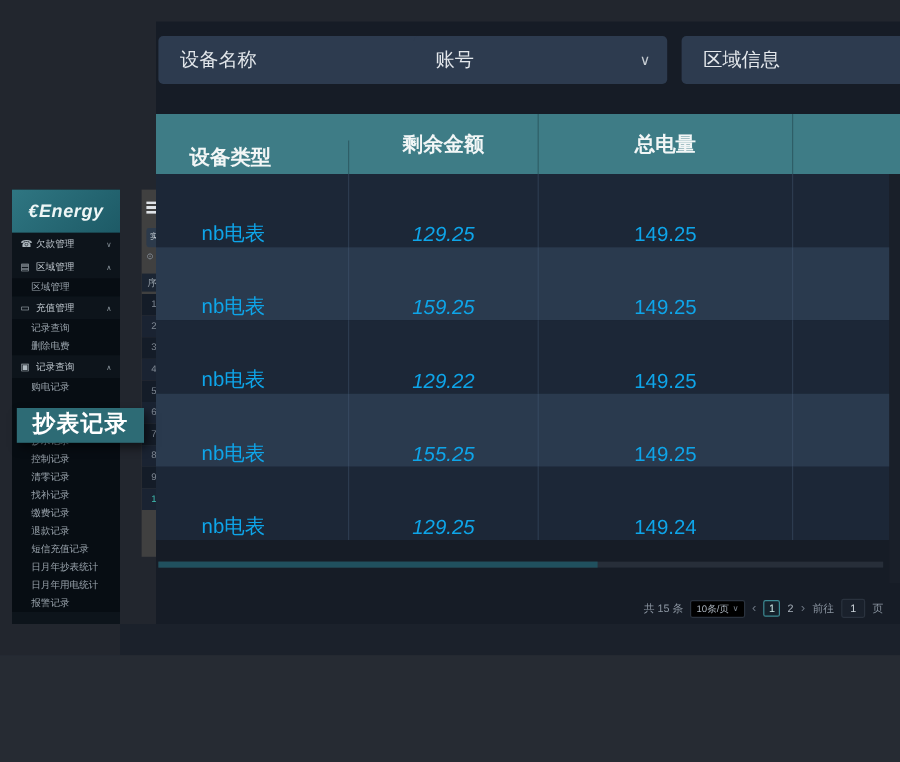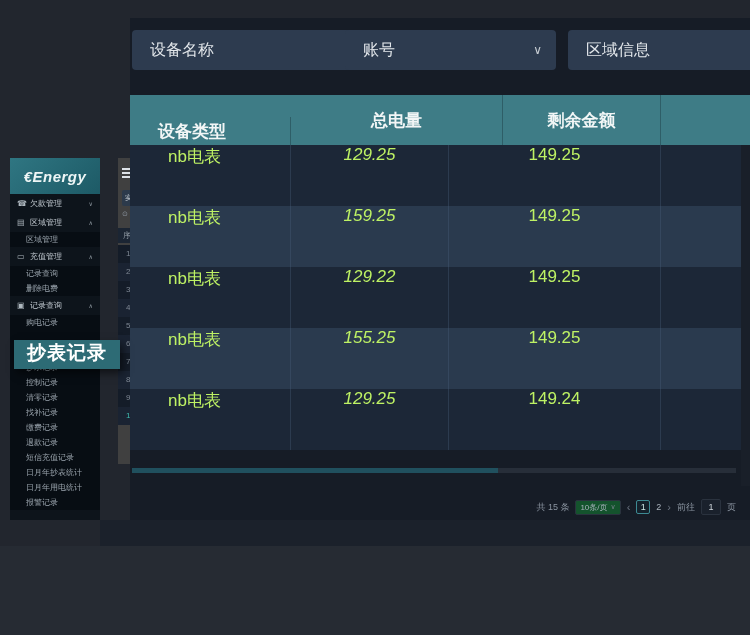--- a/index.html
+++ b/index.html
@@ -67,36 +67,36 @@
   .th{display:flex;align-items:center;justify-content:center;color:#f2f6f6;font-weight:bold;font-size:17px;
       box-sizing:border-box;border-right:1px solid rgba(17,40,46,.35);}
   .th.c1{width:161px;justify-content:flex-start;padding-left:28px;margin-top:22px;}
   .th.c2{width:158px;}
   .th.c3{width:212px;}
   .th.c4{width:89px;border-right:none;}
   .tbody{position:absolute;left:0;top:127px;width:620px;}
   .trow{height:61px;display:flex;}
   .trow:nth-child(odd){background:#1c2737;}
   .trow:nth-child(even){background:#2a3a4e;}
-  .td{display:flex;align-items:flex-start;justify-content:center;color:#bef264;font-size:17px;
+  .td{display:flex;align-items:flex-end;justify-content:center;color:#0ea5e9;font-size:17px;
       box-sizing:border-box;border-right:1px solid rgba(74,98,126,.35);}
   .td.c1{width:161px;justify-content:flex-start;padding-left:38px;}
   .td.c2{width:158px;font-style:italic;}
   .td.c3{width:212px;}
   .td.c4{width:89px;border-right:none;}
 
   
   .vscroll{position:absolute;left:611px;top:127px;width:9px;height:341px;background:#191f29;}
   .hscroll-track{position:absolute;left:2px;top:450px;width:604px;height:5px;background:#272e39;}
   .hscroll-thumb{position:absolute;left:0;top:0;width:366px;height:5px;background:#20505e;}
 
   
   .pager{position:absolute;right:14px;top:481px;height:16px;display:flex;align-items:center;gap:6px;
          color:#8b95a1;font-size:9px;}
-  .sizebox{height:15px;background:#14532d;border:1px solid #2a323e;border-radius:2px;display:flex;align-items:center;
+  .sizebox{height:15px;background:#000000;border:1px solid #2a323e;border-radius:2px;display:flex;align-items:center;
            gap:3px;padding:0 4px;color:#aab3bd;font-size:8px;box-sizing:border-box;}
   .sizebox .sel-chev{font-size:7px;color:#78818c;}
   .pg-arrow{color:#6b7480;font-size:11px;line-height:14px;}
   .pg-num{color:#aab3bd;font-size:9px;}
   .pg-num.active{width:14px;height:14px;border:1px solid #3d8a93;border-radius:2px;background:#15212b;
                  color:#cfe8e6;display:flex;align-items:center;justify-content:center;box-sizing:border-box;}
   .goto-input{width:18px;height:14px;background:#1a212c;border:1px solid #2a323e;border-radius:2px;
               color:#cdd4da;font-size:9px;text-align:center;padding:0;font-family:"Liberation Sans",sans-serif;}
 </style>
 </head>
@@ -224,25 +224,25 @@
       <span class="sel-chev chev-d"></span>
     </div>
     <div class="select f3">
       <span class="slbl">区域信息</span>
     </div>
 
     <div class="thead">
       <div class="th c1">
           <span>设备类型</span>
         </div>
+      <div class="th c2">
+          <span>剩余金额</span>
+        </div>
       <div class="th c3">
           <span>总电量</span>
-        </div>
-      <div class="th c2">
-          <span>剩余金额</span>
         </div>
       <div class="th c4"></div>
     </div>
 
     <div class="tbody">
       <div class="trow">
         <div class="td c1">
             <span>nb电表</span>
           </div>
         <div class="td c2">

